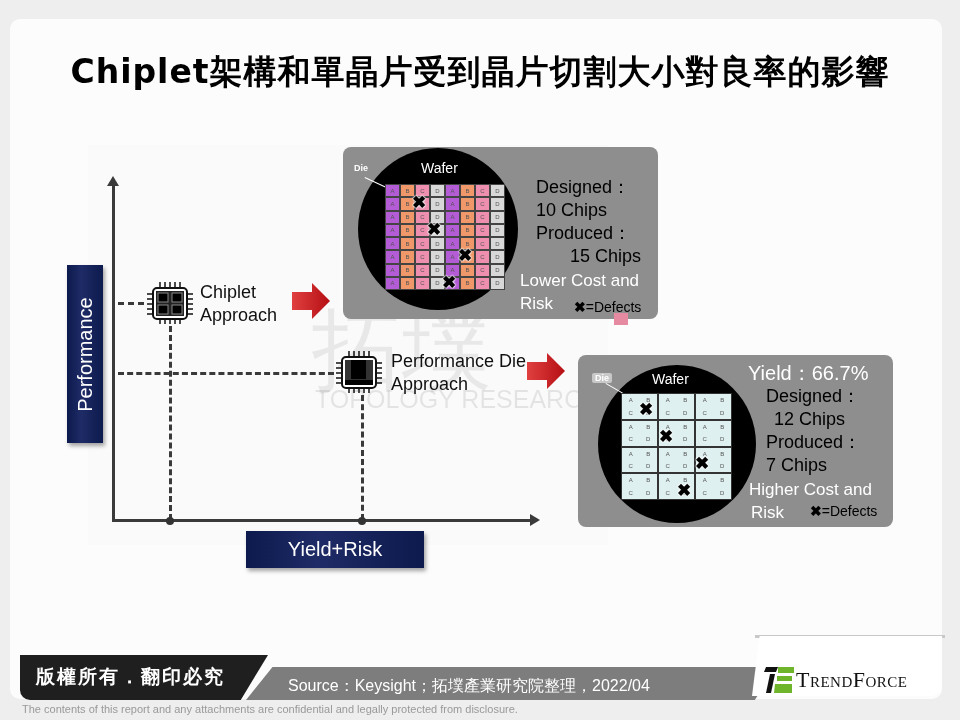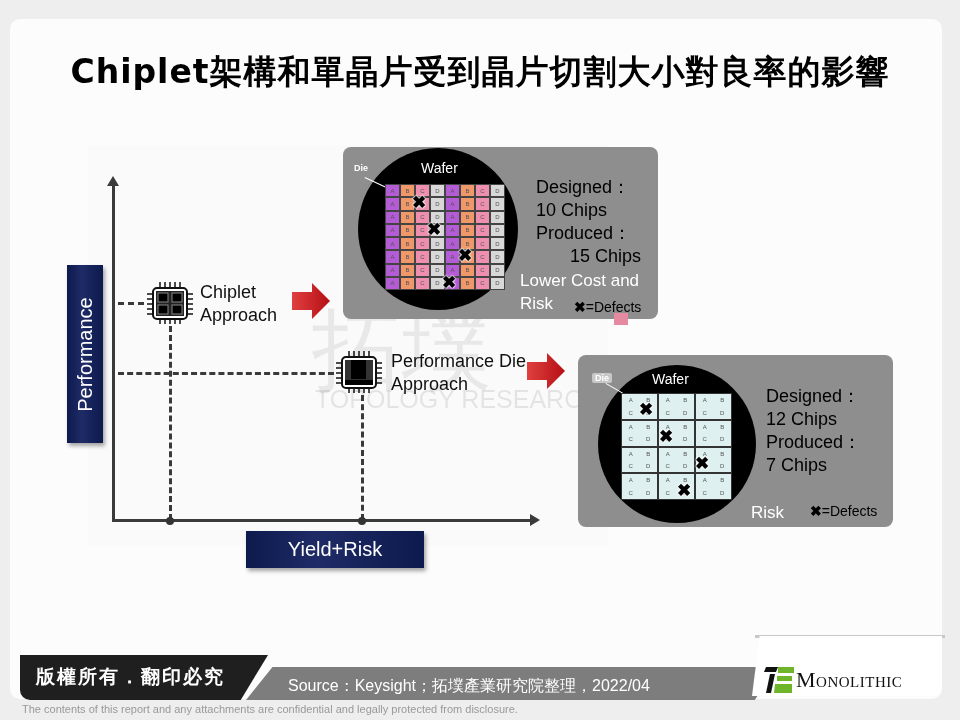--- a/index.html
+++ b/index.html
@@ -336,37 +336,39 @@
         <span>B</span>
         <span>C</span>
         <span>D</span>
       </div>
     </div>
   <div class="x-mark" style="left:61px;top:46px;">✖</div>
   <div class="x-mark" style="left:81px;top:73px;">✖</div>
   <div class="x-mark" style="left:117px;top:100px;">✖</div>
   <div class="x-mark" style="left:99px;top:127px;">✖</div>
 
+  <div class="panel-text yield" style="left:170px;top:5px;">Yield：66.7%</div>
   <div class="panel-text stat" style="left:188px;top:30px;">Designed：</div>
-  <div class="panel-text stat" style="left:188px;top:53px;">12 Chips</div>
+  <div class="panel-text stat" style="left:196px;top:53px;">12 Chips</div>
   <div class="panel-text stat" style="left:188px;top:76px;">Produced：</div>
   <div class="panel-text stat" style="left:188px;top:99px;">7 Chips</div>
+  <div class="panel-text note" style="left:171px;top:123px;">Higher Cost and</div>
   <div class="panel-text note" style="left:173px;top:146px;">Risk</div>
   <div class="panel-text legend-x" style="left:232px;top:148px;">
     <span style="font-weight:bold;">✖</span><span>=Defects</span>
   </div>
 </div>
 
 <div class="footer-gray"></div>
 <div class="footer-black"></div>
 <div class="footer-copy">版權所有．翻印必究</div>
 <div class="footer-source">Source：Keysight；拓墣產業研究院整理，2022/04</div>
 <div class="logo-line"></div>
 <div class="logo-slant"></div>
 <svg class="abs" style="left:764px;top:667px;" width="30" height="26" viewBox="0 0 30 26">
   <polygon points="2,0 14,0 12,5 0,5" fill="#111"></polygon>
   <polygon points="6,7 11,7 7,26 2,26" fill="#111"></polygon>
   <polygon points="14,0 30,0 30,6 14,6" fill="#6fb52c"></polygon>
   <polygon points="13,9 28,9 28,14 13,14" fill="#6fb52c"></polygon>
   <polygon points="11,17 28,17 28,26 10,26" fill="#6fb52c"></polygon>
 </svg>
-<div class="logo-text"><span style="font-variant:small-caps;">Monolithic</span></div>
+<div class="logo-text"><span style="font-variant:small-caps;">TrendForce</span></div>
 <div class="disclaimer">The contents of this report and any attachments are confidential and legally protected from disclosure.</div>
 
 </body></html>

